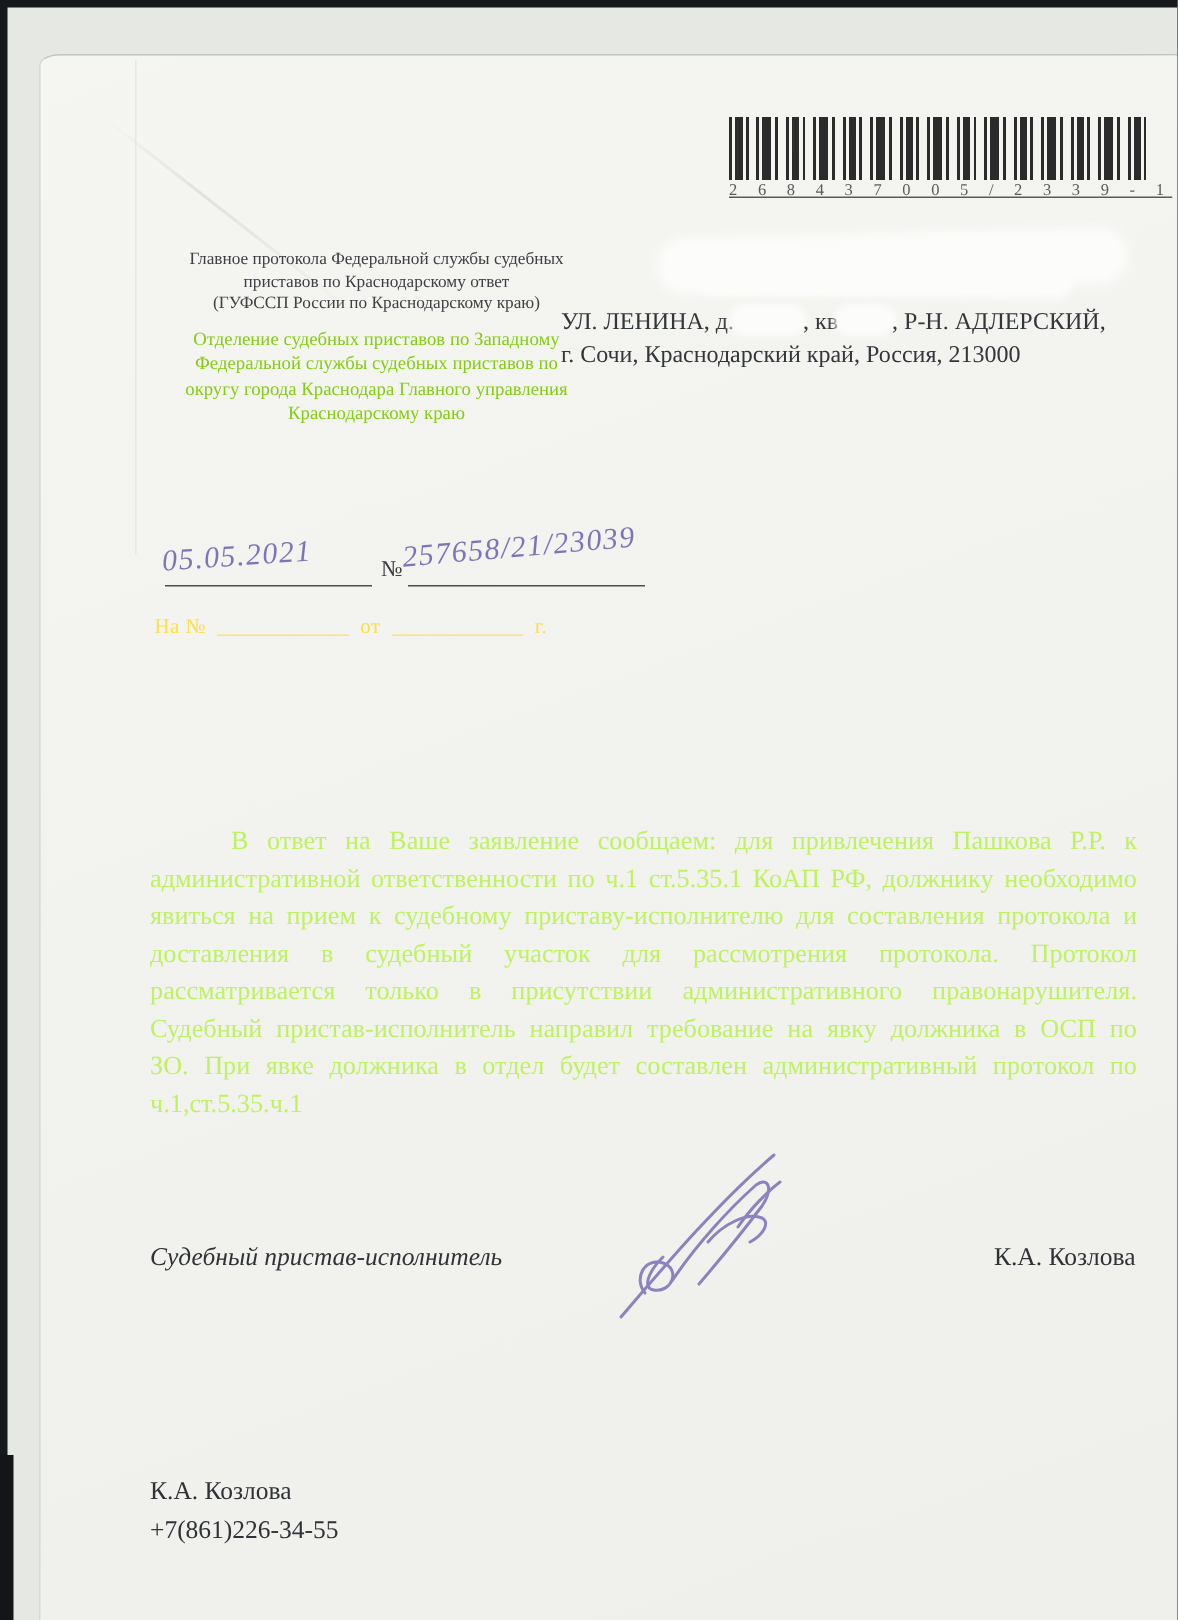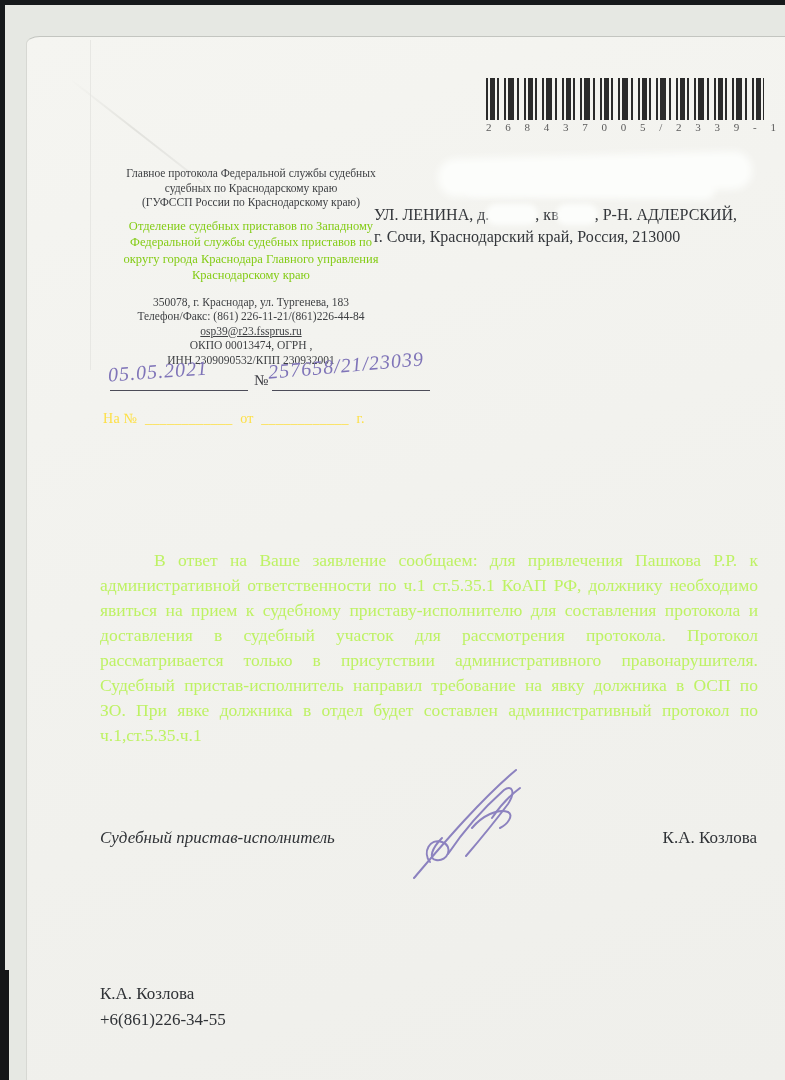--- a/index.html
+++ b/index.html
@@ -39,21 +39,21 @@
   .barcode{position:absolute;left:486px;top:78px;width:278px;}
   .bars{height:42px;
         background:repeating-linear-gradient(90deg,
           #2b2b2b 0 2px,rgba(0,0,0,0) 2px 4px,
           #2b2b2b 4px 9px,rgba(0,0,0,0) 9px 11px,
           #2b2b2b 11px 13px,rgba(0,0,0,0) 13px 18px,
           #2b2b2b 18px 20px,rgba(0,0,0,0) 20px 22px,
           #2b2b2b 22px 28px,rgba(0,0,0,0) 28px 31px,
           #2b2b2b 31px 33px,rgba(0,0,0,0) 33px 38px);}
   .bcdigits{margin-top:1px;font-size:11px;letter-spacing:5.5px;color:#5a5a5a;white-space:nowrap;
-            text-align:left;}
+            text-align:left;text-decoration:underline;}
 
   
   .refline{position:absolute;left:104px;top:352px;width:340px;height:46px;}
   .u1{position:absolute;left:6px;top:38px;width:138px;border-bottom:1.5px solid #4c4c58;}
   .no-sign{position:absolute;left:150px;top:20px;font-size:15px;color:#3a3a40;}
   .u2{position:absolute;left:168px;top:38px;width:158px;border-bottom:1.5px solid #4c4c58;}
   .hand{position:absolute;color:#7f74b8;font-style:italic;font-size:20px;white-space:nowrap;
         transform:rotate(-4deg);letter-spacing:1px;}
   .hand.date{left:4px;top:8px;}
   .hand.number{left:164px;top:2px;transform:rotate(-5deg);}
@@ -84,35 +84,28 @@
   <div class="crease2"></div>
 
   <div class="barcode">
     <div class="bars"></div>
     <div class="bcdigits">2 6 8 4 3 7 0 0 5 / 2 3 3 9 - 1</div>
   </div>
 
   <div class="lh">
     <div class="parent">
       <div>Главное протокола Федеральной службы судебных</div>
-      <div>судебных по Краснодарскому краю</div>
+      <div>приставов по Краснодарскому ответ</div>
       <div>(ГУФССП России по Краснодарскому краю)</div>
     </div>
     <div class="division">
       <div>Отделение судебных приставов по Западному</div>
       <div>Федеральной службы судебных приставов по</div>
       <div>округу города Краснодара Главного управления</div>
       <div>Краснодарскому краю</div>
-    </div>
-    <div class="contacts">
-      <div>350078, г. Краснодар, ул. Тургенева, 183</div>
-      <div>Телефон/Факс: (861) 226-11-21/(861)226-44-84</div>
-      <div class="email">osp39@r23.fssprus.ru</div>
-      <div>ОКПО 00013474, ОГРН ,</div>
-      <div>ИНН 2309090532/КПП 230932001</div>
     </div>
   </div>
 
   <div class="redact-name"></div>
   <div class="redact-name2"></div>
 
   <div class="recipient">
     <div><span>УЛ. ЛЕНИНА, д.</span><span class="redact-inline"></span><span>, кв</span><span class="redact-inline small"></span><span>, Р-Н. АДЛЕРСКИЙ,</span>
     </div>
     <div>г. Сочи, Краснодарский край, Россия, 213000</div>
@@ -136,14 +129,14 @@
       <path d="M6,112 C30,84 70,36 108,4"></path>
       <path d="M22,96 C14,86 22,72 34,76 C46,80 40,96 28,94 C20,93 24,82 34,72"></path>
       <path d="M40,88 C56,64 78,40 96,24 C104,18 108,26 100,38 C88,54 70,76 58,90"></path>
       <path d="M64,62 C74,50 90,42 100,46 C106,49 100,58 92,62"></path>
       <path d="M84,52 C92,40 104,28 112,22"></path>
     </g>
   </svg>
   <div class="sig-name">К.А. Козлова</div>
 
   <div class="f-name">К.А. Козлова</div>
-  <div class="f-phone">+6(861)226-34-55</div>
+  <div class="f-phone">+7(861)226-34-55</div>
 </div>
 
 </body></html>

